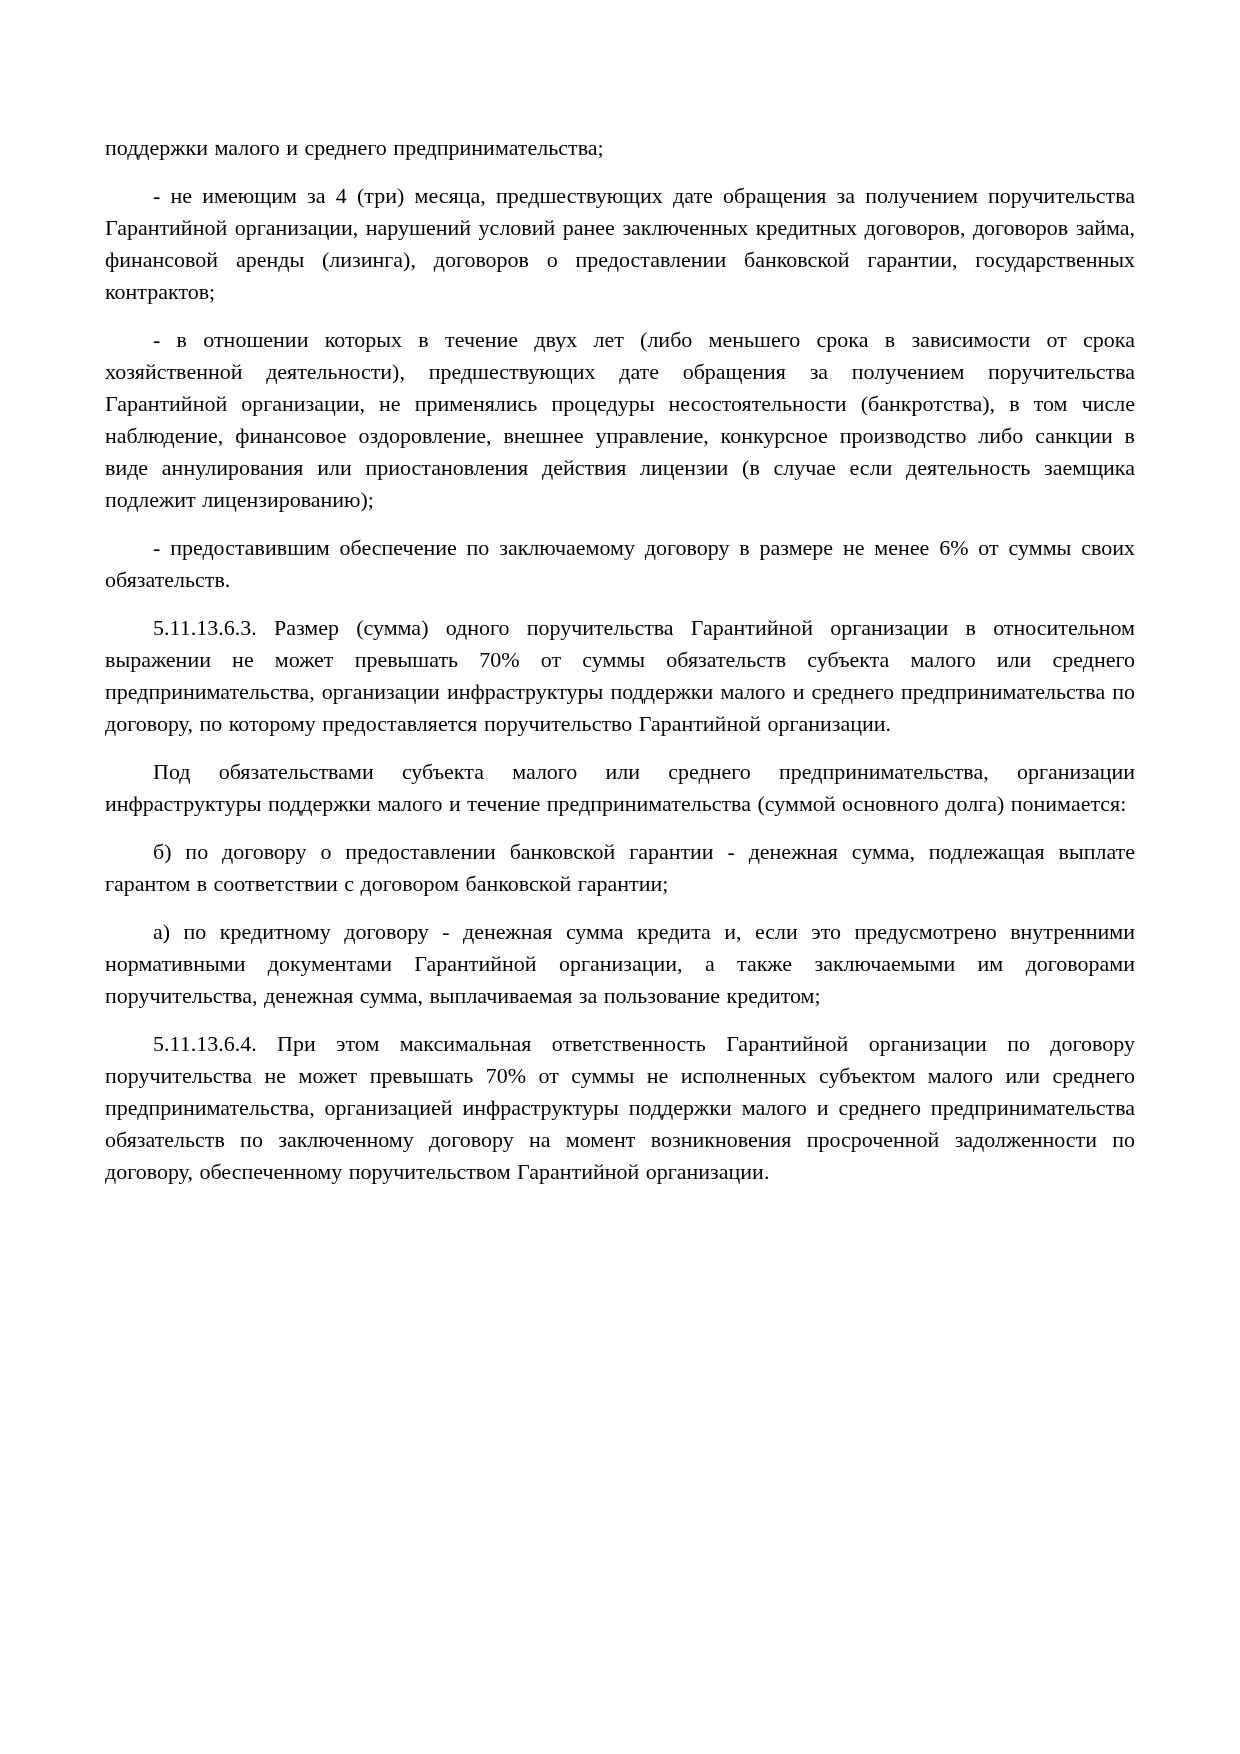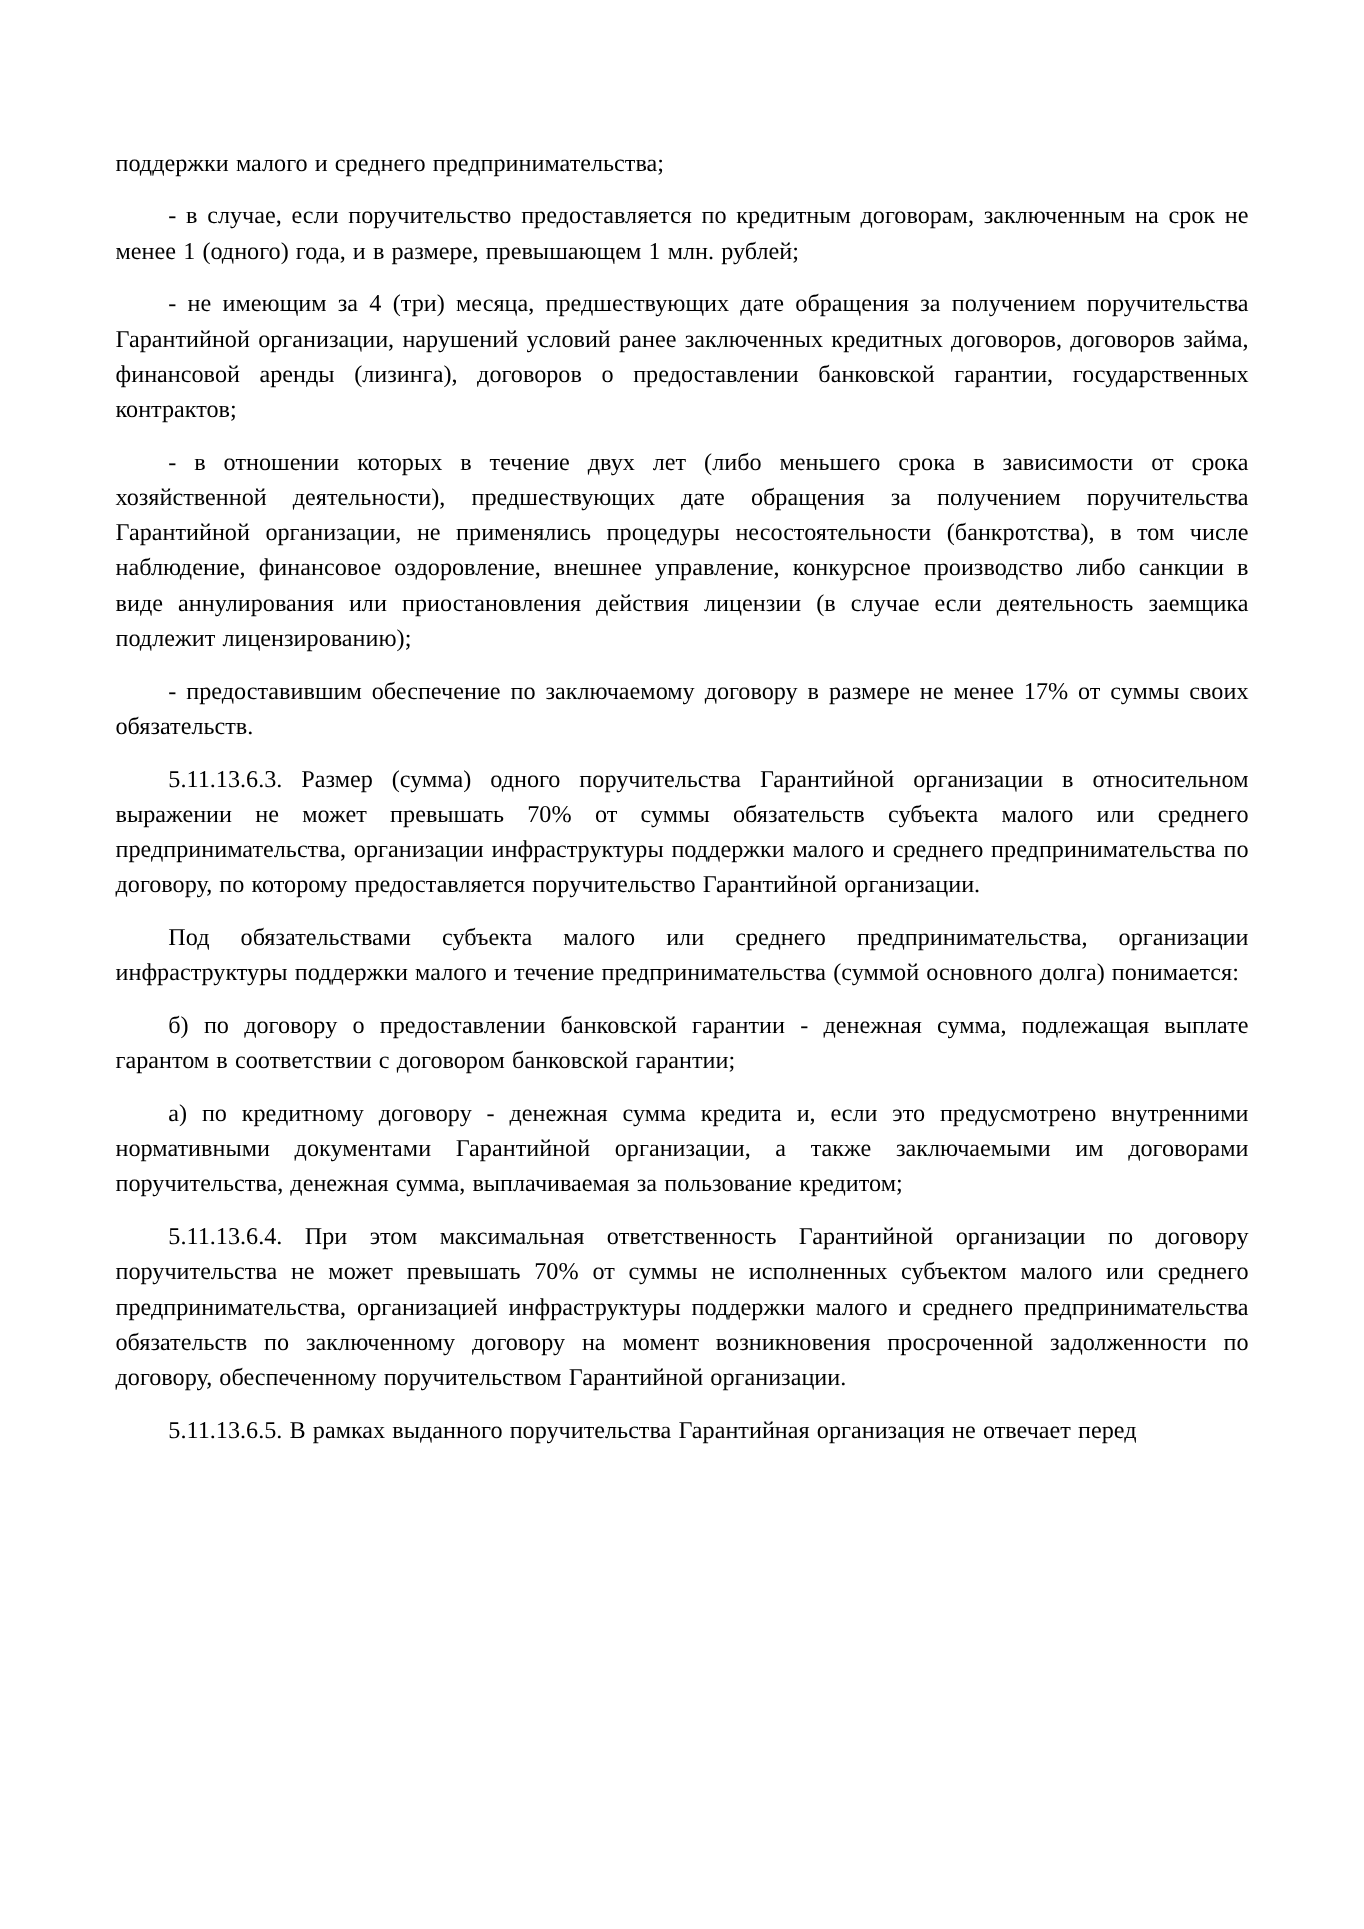--- a/index.html
+++ b/index.html
@@ -32,23 +32,21 @@
   }
   .para:last-child {
     margin-bottom: 0;
   }
 </style>
 </head>
 <body>
 
 <div class="page">
   <p class="para no-indent">поддержки малого и среднего предпринимательства;</p>
-  <p class="para">- в случае, если поручительство предоставляется по кредитным договорам, заключенным на срок не менее 1 (одного) года, и в размере, превышающем 1 млн. рублей;</p>
   <p class="para">- не имеющим за 4 (три) месяца, предшествующих дате обращения за получением поручительства Гарантийной организации, нарушений условий ранее заключенных кредитных договоров, договоров займа, финансовой аренды (лизинга), договоров о предоставлении банковской гарантии, государственных контрактов;</p>
   <p class="para">- в отношении которых в течение двух лет (либо меньшего срока в зависимости от срока хозяйственной деятельности), предшествующих дате обращения за получением поручительства Гарантийной организации, не применялись процедуры несостоятельности (банкротства), в том числе наблюдение, финансовое оздоровление, внешнее управление, конкурсное производство либо санкции в виде аннулирования или приостановления действия лицензии (в случае если деятельность заемщика подлежит лицензированию);</p>
-  <p class="para">- предоставившим обеспечение по заключаемому договору в размере не менее 17% от суммы своих обязательств.</p>
+  <p class="para">- предоставившим обеспечение по заключаемому договору в размере не менее 6% от суммы своих обязательств.</p>
   <p class="para">5.11.13.6.3. Размер (сумма) одного поручительства Гарантийной организации в относительном выражении не может превышать 70% от суммы обязательств субъекта малого или среднего предпринимательства, организации инфраструктуры поддержки малого и среднего предпринимательства по договору, по которому предоставляется поручительство Гарантийной организации.</p>
   <p class="para">Под обязательствами субъекта малого или среднего предпринимательства, организации инфраструктуры поддержки малого и течение предпринимательства (суммой основного долга) понимается:</p>
   <p class="para">б) по договору о предоставлении банковской гарантии - денежная сумма, подлежащая выплате гарантом в соответствии с договором банковской гарантии;</p>
   <p class="para">а) по кредитному договору - денежная сумма кредита и, если это предусмотрено внутренними нормативными документами Гарантийной организации, а также заключаемыми им договорами поручительства, денежная сумма, выплачиваемая за пользование кредитом;</p>
   <p class="para">5.11.13.6.4. При этом максимальная ответственность Гарантийной организации по договору поручительства не может превышать 70% от суммы не исполненных субъектом малого или среднего предпринимательства, организацией инфраструктуры поддержки малого и среднего предпринимательства обязательств по заключенному договору на момент возникновения просроченной задолженности по договору, обеспеченному поручительством Гарантийной организации.</p>
-  <p class="para">5.11.13.6.5. В рамках выданного поручительства Гарантийная организация не отвечает перед</p>
 </div>
 
 </body></html>

